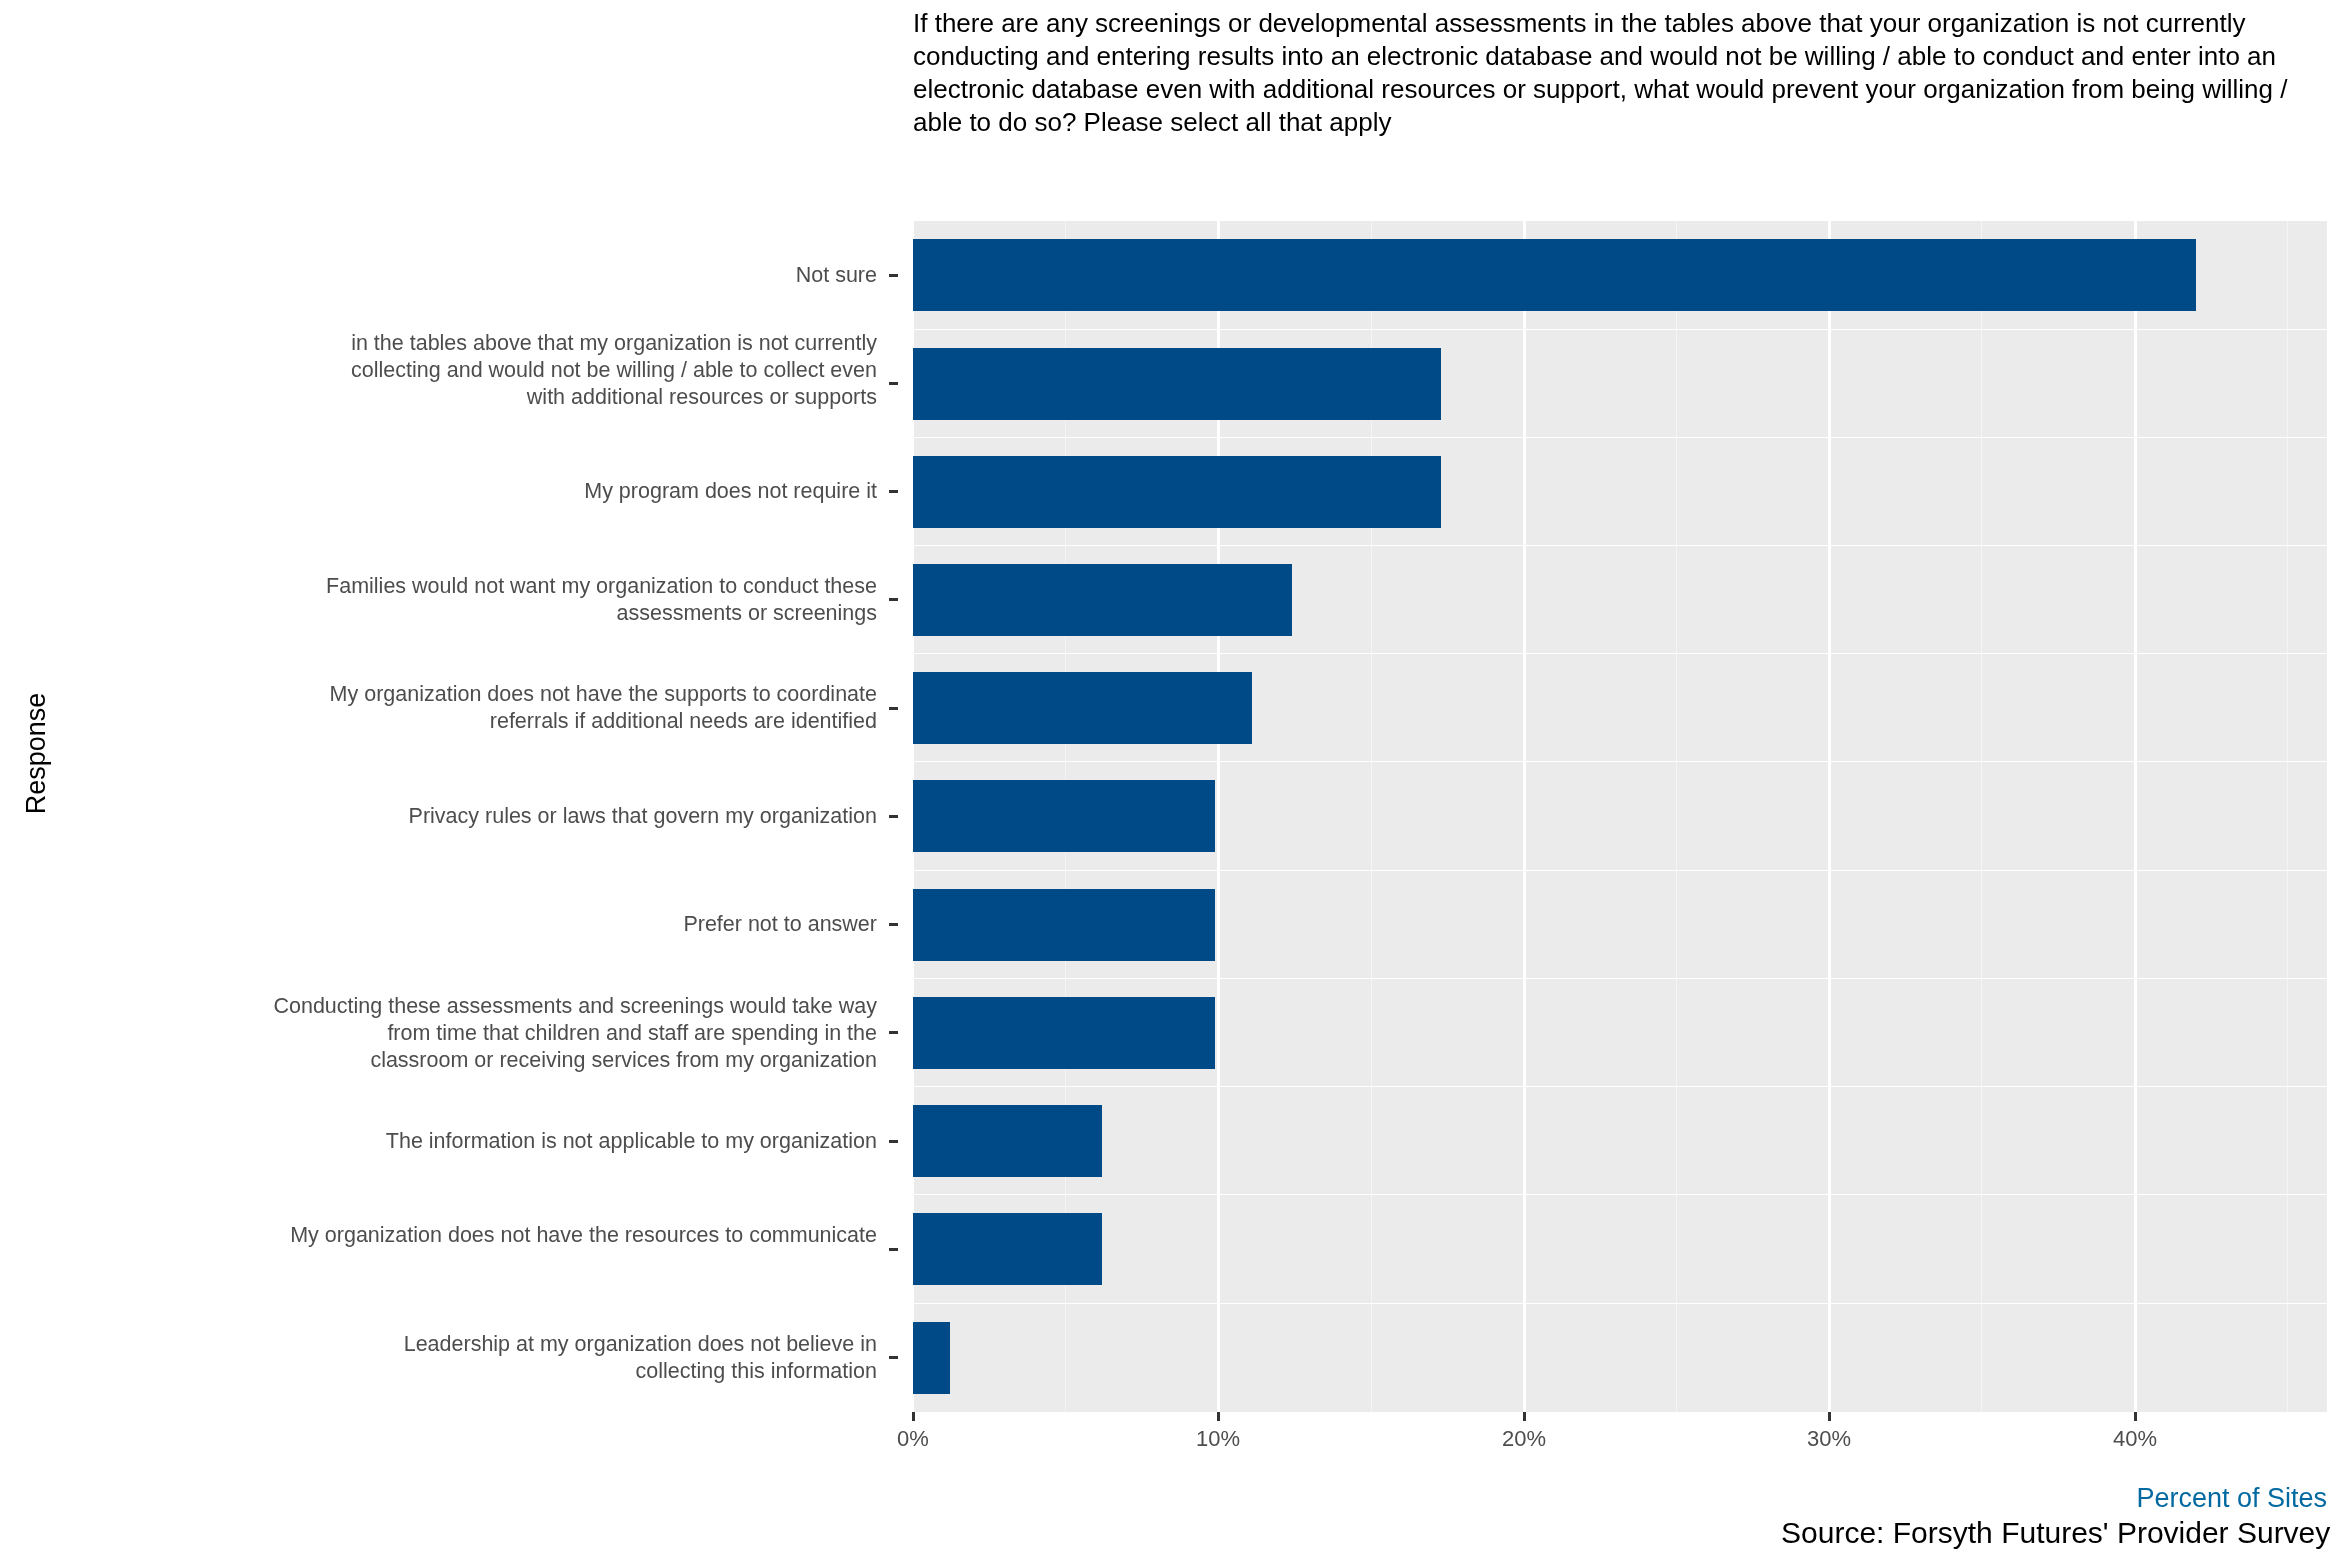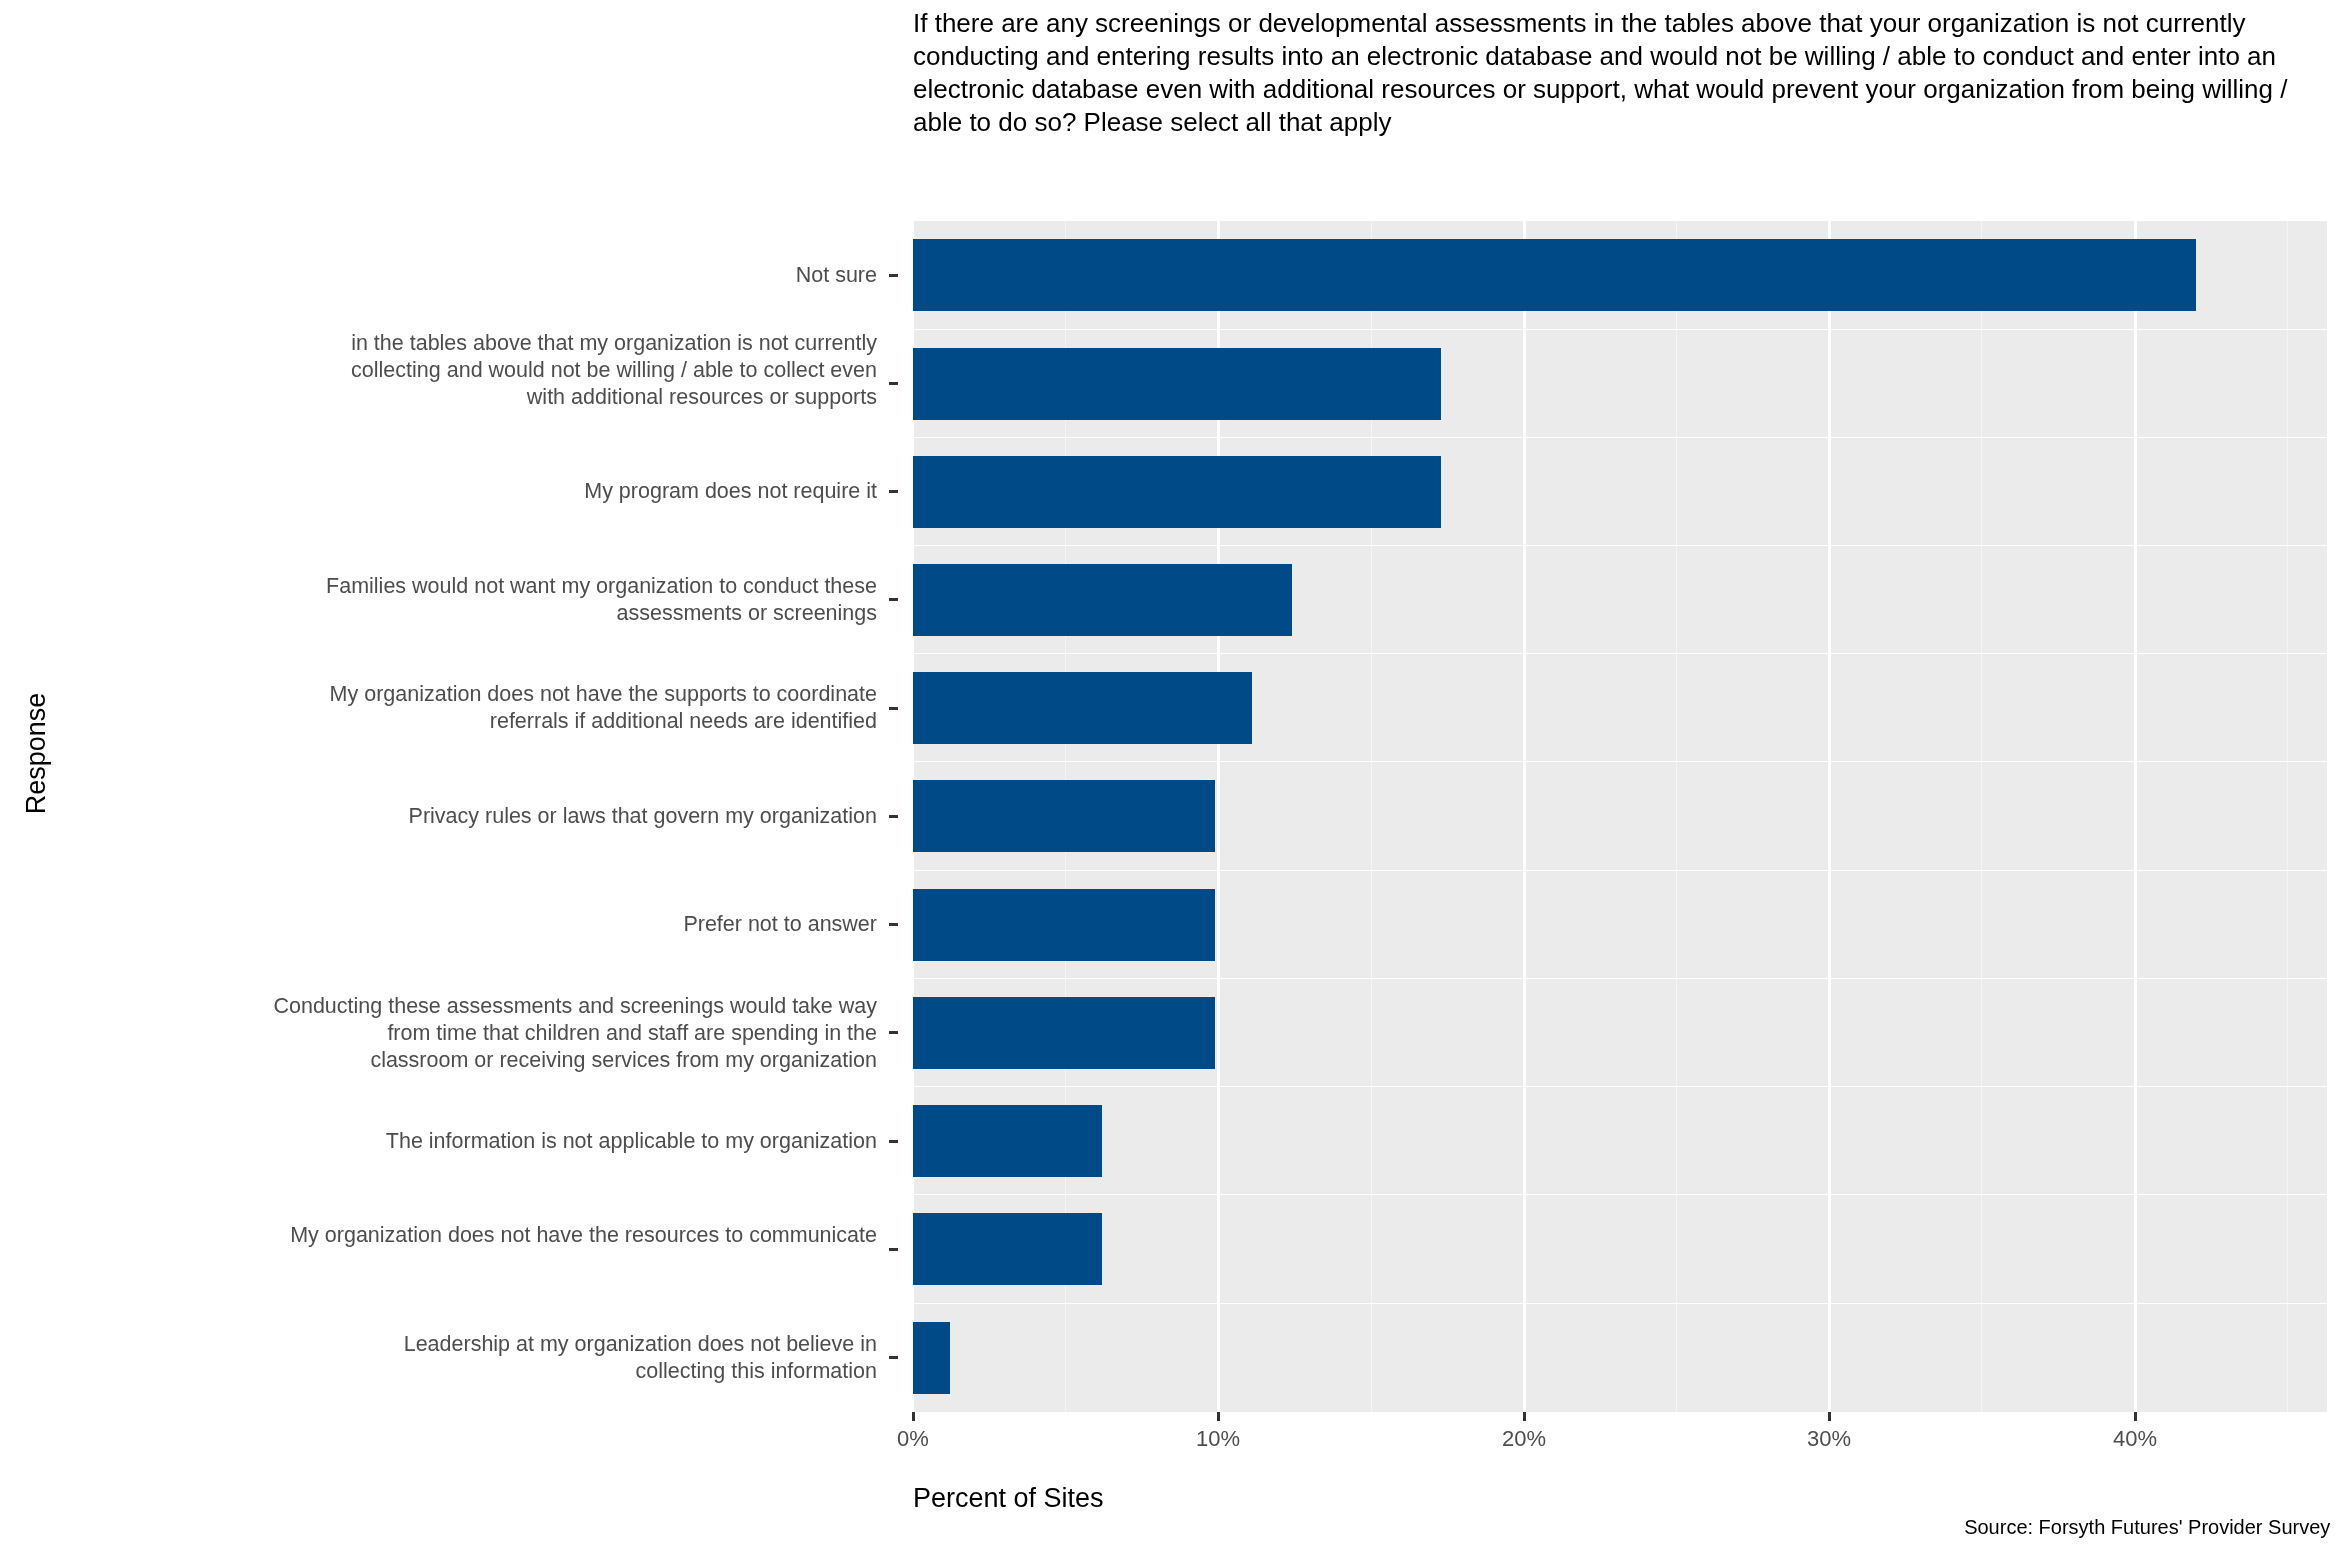--- a/index.html
+++ b/index.html
@@ -131,31 +131,31 @@
     margin-left: -65px;
     text-align: center;
     font-size: 22px;
     color: #4d4d4d;
   }
   #x-axis-title {
     position: absolute;
     left: 913px;
     top: 1483px;
     width: 1414px;
-    text-align: left;
+    text-align: right;
     font-size: 27px;
-    color: #000000;
+    color: #0369a1;
   }
 
   
   #source-caption {
     position: absolute;
     right: 11.7px;
     top: 1516px;
-    font-size: 20px;
+    font-size: 30px;
     color: #000000;
     text-align: right;
   }
 </style>
 </head>
 <body>
 
 <div id="chart-title">If there are any screenings or developmental assessments in the tables above that your organization is not currently conducting and entering results into an electronic database and would not be willing / able to conduct and enter into an electronic database even with additional resources or support, what would prevent your organization from being willing / able to do so? Please select all that apply</div>
 
 <div id="y-axis-title">Response</div>

